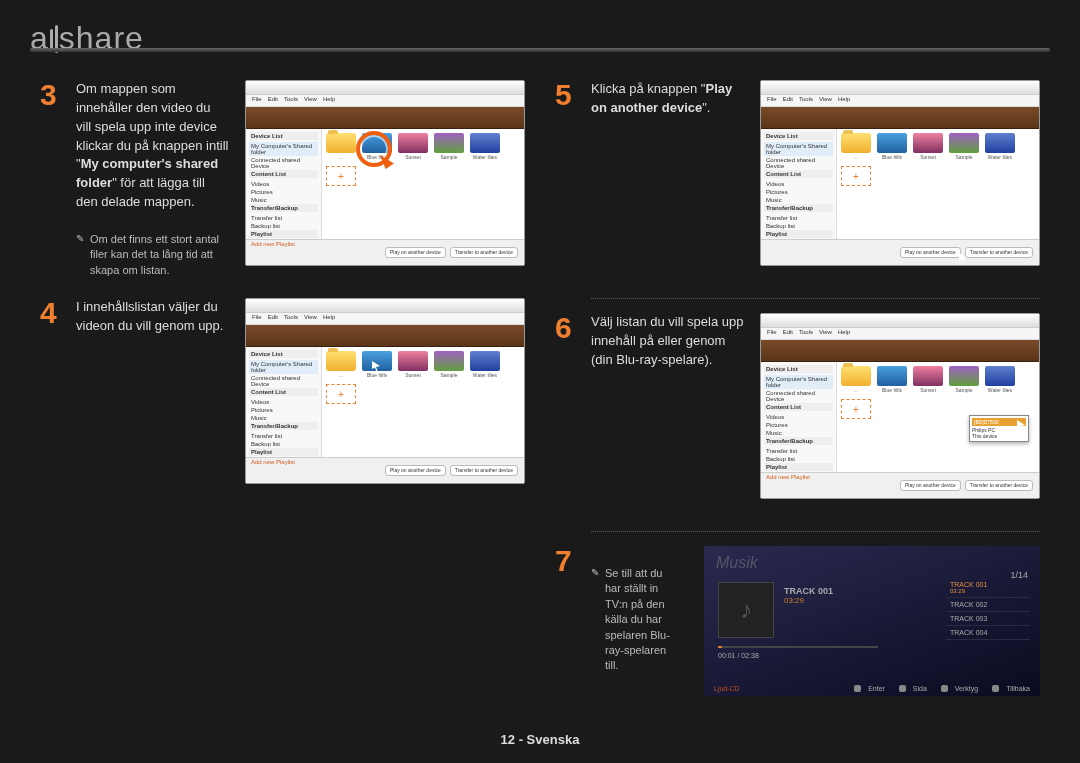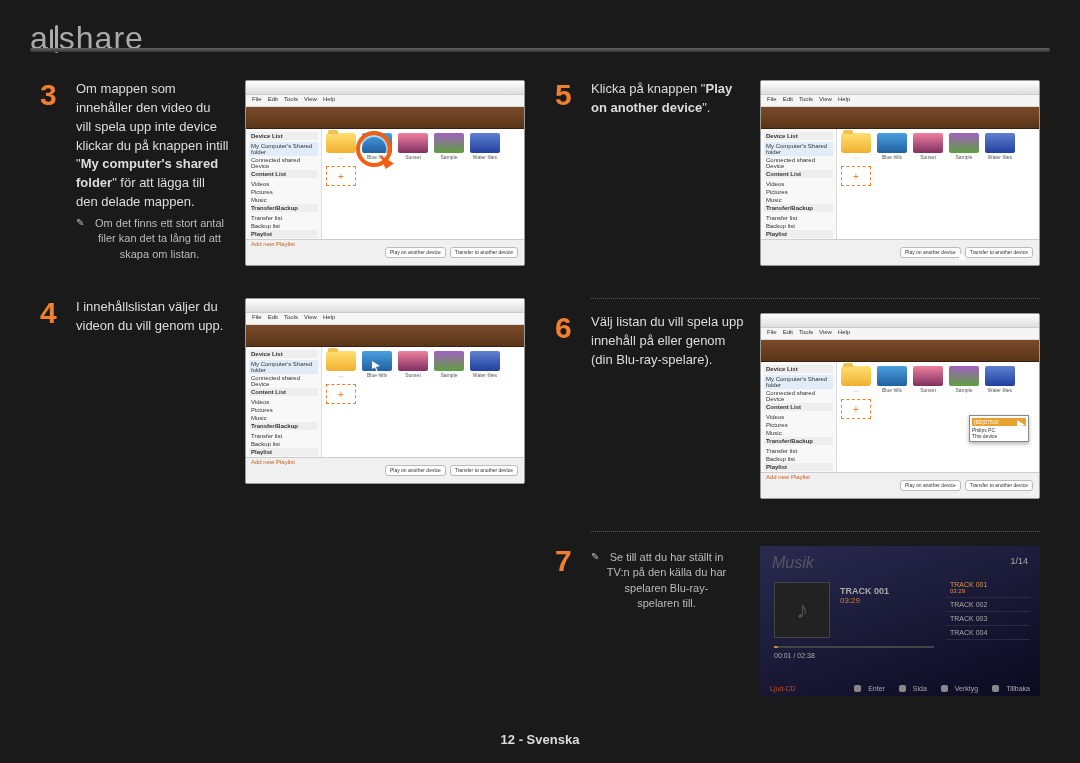--- a/index.html
+++ b/index.html
@@ -56,25 +56,24 @@
   .text {
     font-size: 13px;
     line-height: 1.45;
     color: #ddd;
     flex: 1;
   }
   .text b { font-weight: bold; }
   .note {
     font-size: 11px;
     color: #bbb;
-    margin-top: 4px;
+    margin-top: 20px;
     padding-left: 14px;
     position: relative;
     line-height: 1.4;
-    text-align: center;
   }
   .note::before {
     content: "✎";
     position: absolute;
     left: 0;
     top: 0;
     font-size: 10px;
   }
   .shot {
     width: 280px;
@@ -193,30 +192,30 @@
     font-size:5px;
     padding:2px;
   }
   .popup .ph{background:#e8a030;color:#fff;padding:1px 2px;margin-bottom:1px;}
   .divider-h {
     border-top:1px dotted #555;
     margin: 10px 0 14px 36px;
   }
   
   .tvshot {
-    width:280px;
+    width:336px;
     height:150px;
     background:linear-gradient(160deg,#2a2a50,#0a0a20);
     margin-left:20px;
     position:relative;
     color:#aaa;
     font-size:9px;
   }
   .tvshot .mhdr{position:absolute;top:8px;left:12px;font-size:16px;color:#556;font-style:italic;}
-  .tvshot .count{position:absolute;top:10px;right:12px;font-size:9px;}
+  .tvshot .count{position:absolute;top:24px;right:12px;font-size:9px;}
   .tvshot .art{position:absolute;top:36px;left:14px;width:56px;height:56px;background:#222;border:1px solid #444;display:flex;align-items:center;justify-content:center;font-size:24px;color:#555;}
   .tvshot .np{position:absolute;top:40px;left:80px;font-size:9px;}
   .tvshot .np .tn{font-weight:bold;}
   .tvshot .np .tm{color:#d08030;font-size:8px;}
   .tvshot .prog{position:absolute;top:100px;left:14px;width:160px;height:2px;background:#444;}
   .tvshot .prog::before{content:"";position:absolute;left:0;top:0;width:4px;height:2px;background:#d08030;}
   .tvshot .progt{position:absolute;top:106px;left:14px;font-size:7px;}
   .tvshot .list{position:absolute;top:32px;right:10px;width:84px;}
   .tvshot .list .li{padding:3px 4px;border-bottom:1px solid #2a2a40;font-size:7px;}
   .tvshot .list .li.cur{color:#e09040;}

